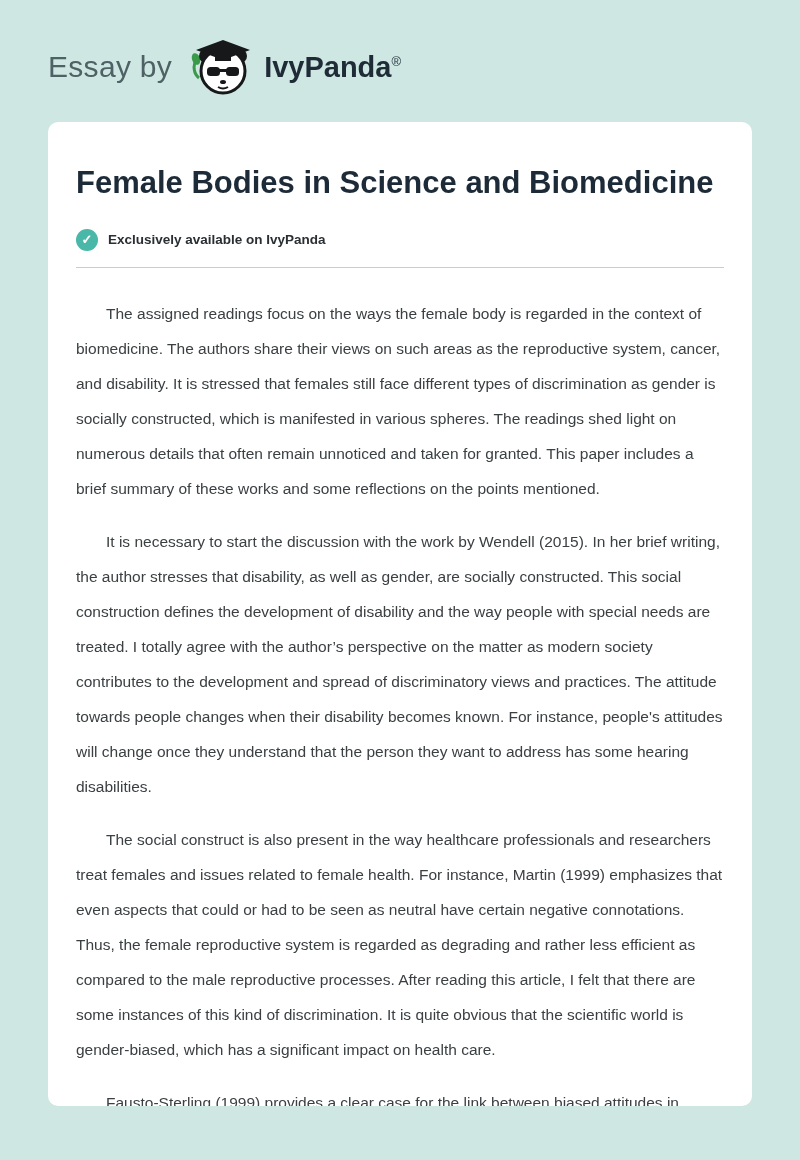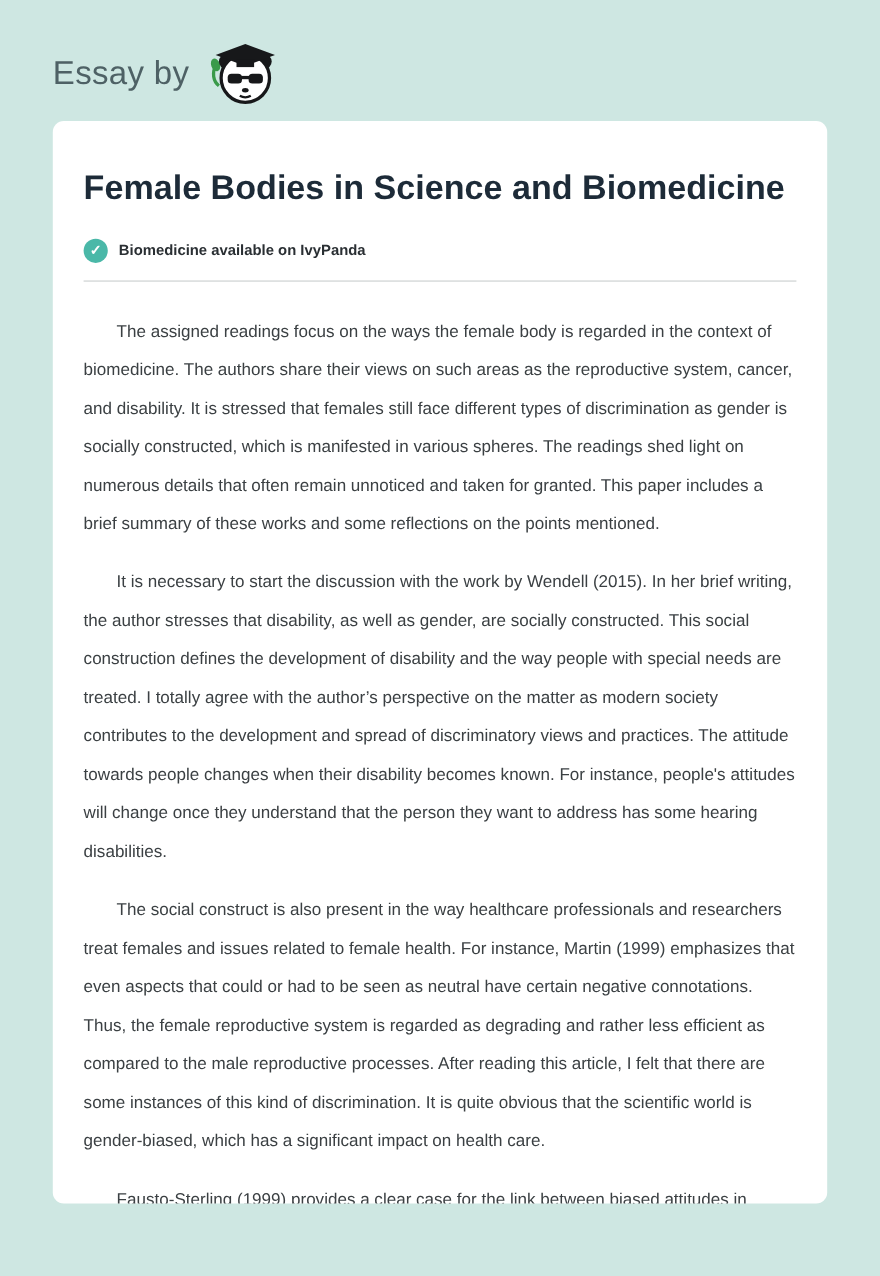--- a/index.html
+++ b/index.html
@@ -7,21 +7,21 @@
   body {
     width: 800px;
     height: 1160px;
     background: #cee7e2;
     font-family: "Liberation Sans", sans-serif;
     overflow: hidden;
   }
   .header {
     display: flex;
     align-items: center;
-    padding: 38px 48px 14px 48px;
+    padding: 38px 48px 26px 48px;
     gap: 16px;
   }
   .essay-by {
     font-size: 30px;
     color: #4e6165;
     letter-spacing: 0.3px;
   }
   .logo-group { display: flex; align-items: center; gap: 10px; }
   .logo-svg { display: block; }
   .brand {
@@ -101,29 +101,30 @@
         <circle cx="35" cy="33" r="22" fill="#ffffff" stroke="#17181a" stroke-width="3"></circle>
         <polygon points="35,2 62,12 35,22 8,12" fill="#17181a"></polygon>
         <rect x="27" y="16" width="16" height="7" fill="#17181a"></rect>
         <rect x="19" y="29" width="13" height="9" rx="3.5" fill="#17181a"></rect>
         <rect x="38" y="29" width="13" height="9" rx="3.5" fill="#17181a"></rect>
         <rect x="30" y="31" width="10" height="3" fill="#17181a"></rect>
         <ellipse cx="35" cy="44" rx="3" ry="2" fill="#17181a"></ellipse>
         <path d="M30 49 Q35 52 40 49" stroke="#17181a" stroke-width="2" fill="none"></path>
       </svg>
     </span>
+    <span class="brand"><span>IvyPanda</span><sup>®</sup></span>
   </span>
 </div>
 
 <div class="card">
   <h1 class="title">Female Bodies in Science and Biomedicine</h1>
 
   <div class="badge">
     <span class="badge-circle">✓</span>
-    <span class="badge-label">Biomedicine available on IvyPanda</span>
+    <span class="badge-label">Exclusively available on IvyPanda</span>
   </div>
 
   <hr class="divider">
 
   <div class="essay">
       <p>The assigned readings focus on the ways the female body is regarded in the context of biomedicine. The authors share their views on such areas as the reproductive system, cancer, and disability. It is stressed that females still face different types of discrimination as gender is socially constructed, which is manifested in various spheres. The readings shed light on numerous details that often remain unnoticed and taken for granted. This paper includes a brief summary of these works and some reflections on the points mentioned.</p>
       <p>It is necessary to start the discussion with the work by Wendell (2015). In her brief writing, the author stresses that disability, as well as gender, are socially constructed. This social construction defines the development of disability and the way people with special needs are treated. I totally agree with the author’s perspective on the matter as modern society contributes to the development and spread of discriminatory views and practices. The attitude towards people changes when their disability becomes known. For instance, people's attitudes will change once they understand that the person they want to address has some hearing disabilities.</p>
       <p>The social construct is also present in the way healthcare professionals and researchers treat females and issues related to female health. For instance, Martin (1999) emphasizes that even aspects that could or had to be seen as neutral have certain negative connotations. Thus, the female reproductive system is regarded as degrading and rather less efficient as compared to the male reproductive processes. After reading this article, I felt that there are some instances of this kind of discrimination. It is quite obvious that the scientific world is gender-biased, which has a significant impact on health care.</p>
       <p>Fausto-Sterling (1999) provides a clear case for the link between biased attitudes in research and health care. The author describes the ways people have seen and treated menopause. When reading this article, I was constantly thinking about the way women’s health is regarded. The concept of degradation persistent in research and practice led to the development of drugs and treatment that could address only a limited number of</p>
     </div>

